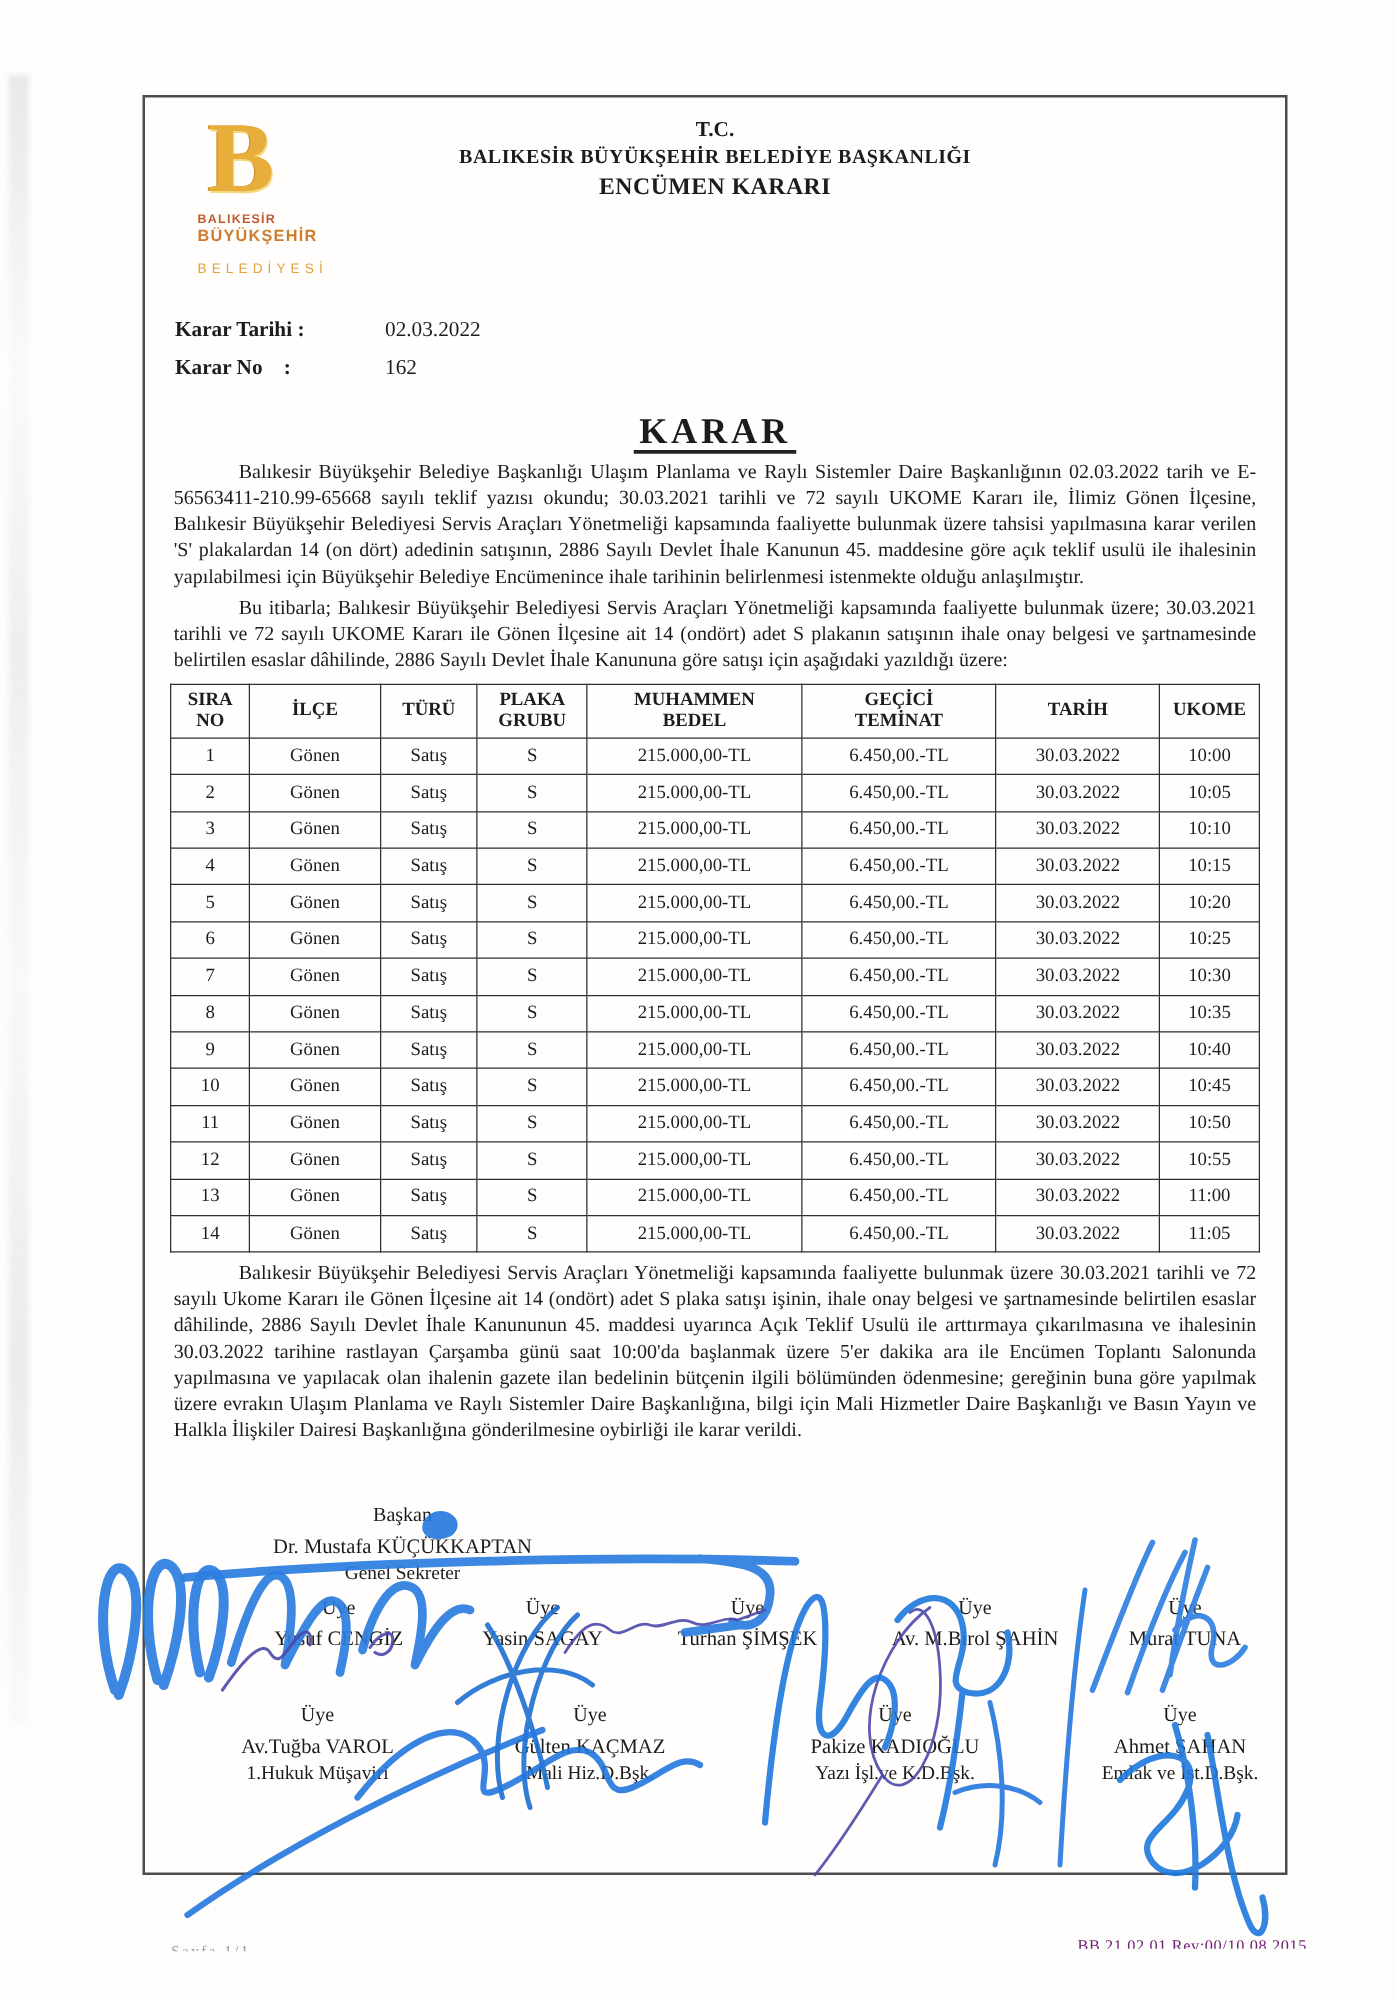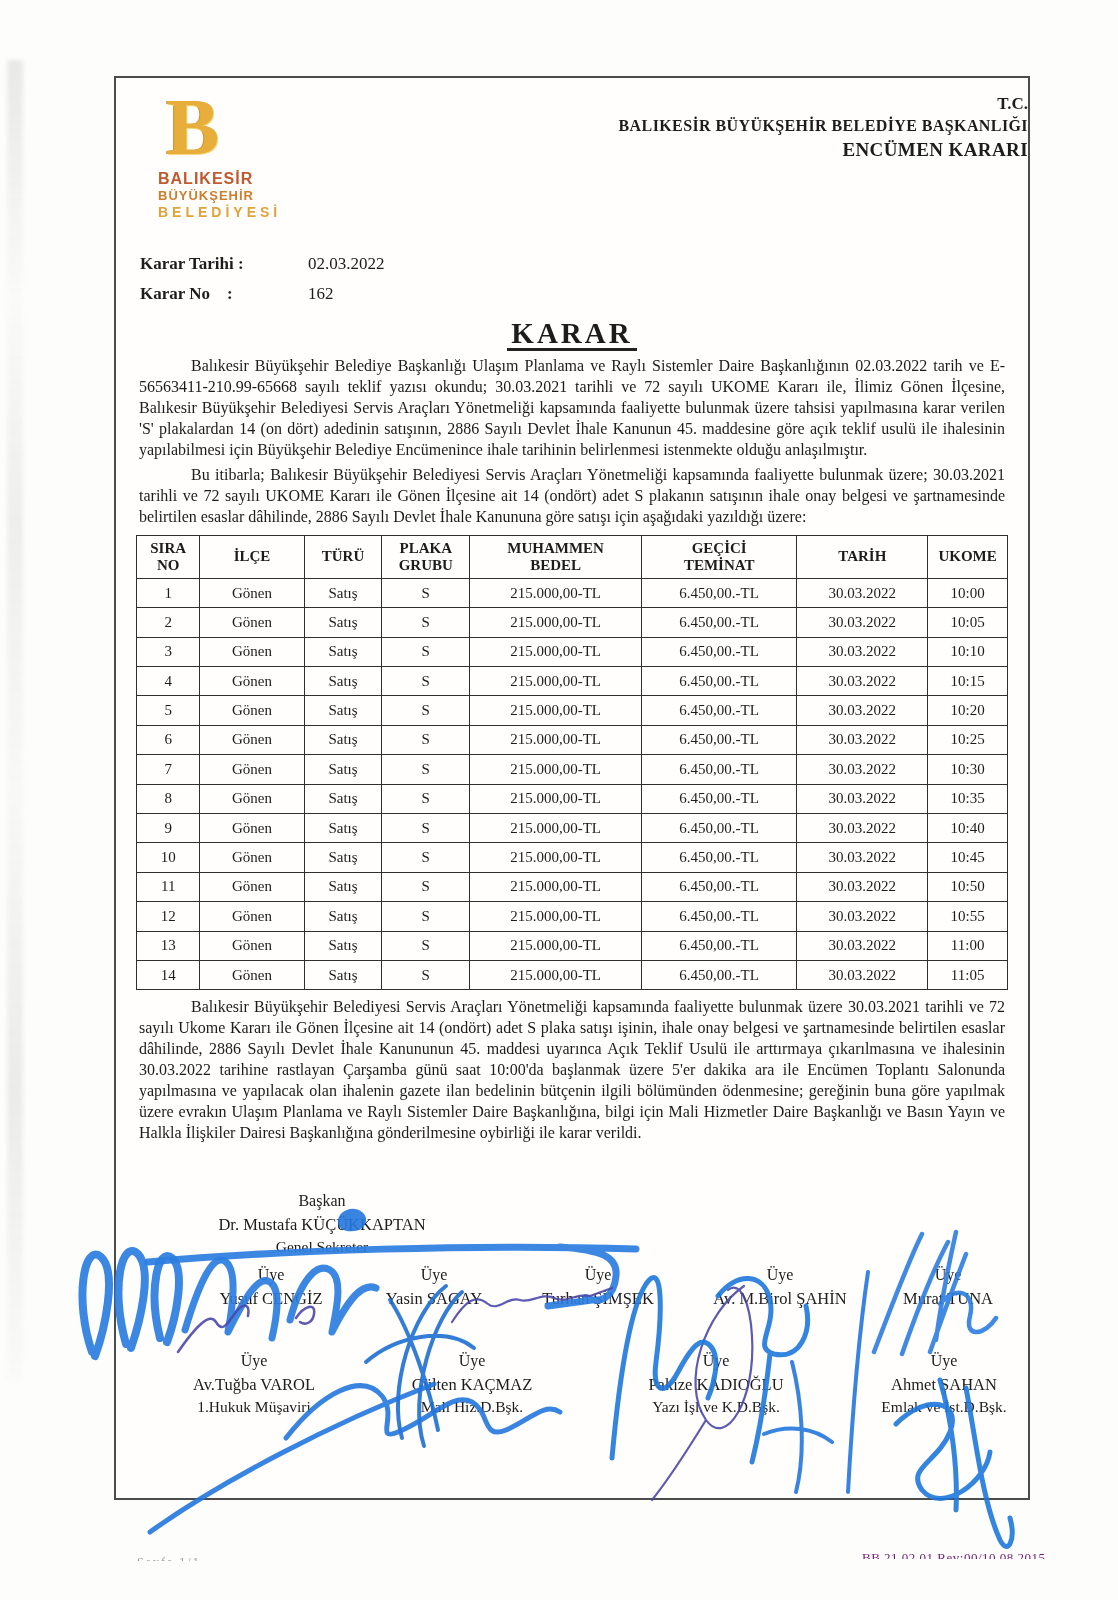--- a/index.html
+++ b/index.html
@@ -23,31 +23,31 @@
     position:absolute;left:114px;top:76px;width:916px;height:1424px;
     border:2px solid #4c4c4c;background:#fffefd;box-sizing:border-box;
   }
   
   .doc-header{position:relative;padding-top:16px;height:84px;}
   .logo{position:absolute;left:42px;top:12px;width:120px;text-align:left;}
   .logo-b{font-weight:bold;font-size:80px;line-height:74px;
     color:#e7ae3c;text-shadow:1px 1px 0 #f6d87e,-1px 0 0 #cf8f2a;
     font-family:"Liberation Serif",serif;padding-left:8px;}
   .logo-l1{font-family:"Liberation Sans",sans-serif;font-weight:bold;
-    font-size:16px;color:#c05a2e;letter-spacing:1px;margin-top:6px;}
+    font-size:10px;color:#c05a2e;letter-spacing:1px;margin-top:6px;}
   .logo-l2{font-family:"Liberation Sans",sans-serif;font-weight:bold;
     font-size:13px;color:#cd7d2e;letter-spacing:1px;}
-  .logo-l3{font-family:"Liberation Sans",sans-serif;font-weight:bold;
-    font-size:14px;color:#e2a23c;letter-spacing:4px;margin-top:1px;}
-  .hdr-center{text-align:right;}
+  .logo-l3{font-family:"Liberation Sans",sans-serif;font-weight:normal;
+    font-size:11px;color:#e2a23c;letter-spacing:4px;margin-top:13px;}
+  .hdr-center{text-align:center;}
   .hdr-tc{font-weight:bold;font-size:17px;}
   .hdr-title{font-weight:bold;font-size:16px;letter-spacing:.4px;margin-top:3px;}
   .hdr-sub{font-weight:bold;font-size:19px;letter-spacing:.4px;margin-top:4px;}
   
-  .meta{display:flex;margin:76px 24px 4px 24px;}
+  .meta{display:flex;margin:76px 24px 16px 24px;}
   .meta-left{width:380px;flex:none;}
   .meta-line{display:flex;margin-bottom:10px;}
   .meta-label{font-weight:bold;font-size:17px;width:168px;white-space:pre;}
   .meta-value{font-size:17px;}
   .meta-right{flex:1;text-align:justify;font-size:15px;line-height:1.42;}
   .ozet-label{font-weight:bold;font-size:17px;}
   
   .karar-title-wrap{text-align:center;margin-top:4px;}
   .karar-title{display:inline-block;font-weight:bold;font-size:29px;
     letter-spacing:3px;border-bottom:3px solid #222;line-height:1.05;padding:0 4px;}

